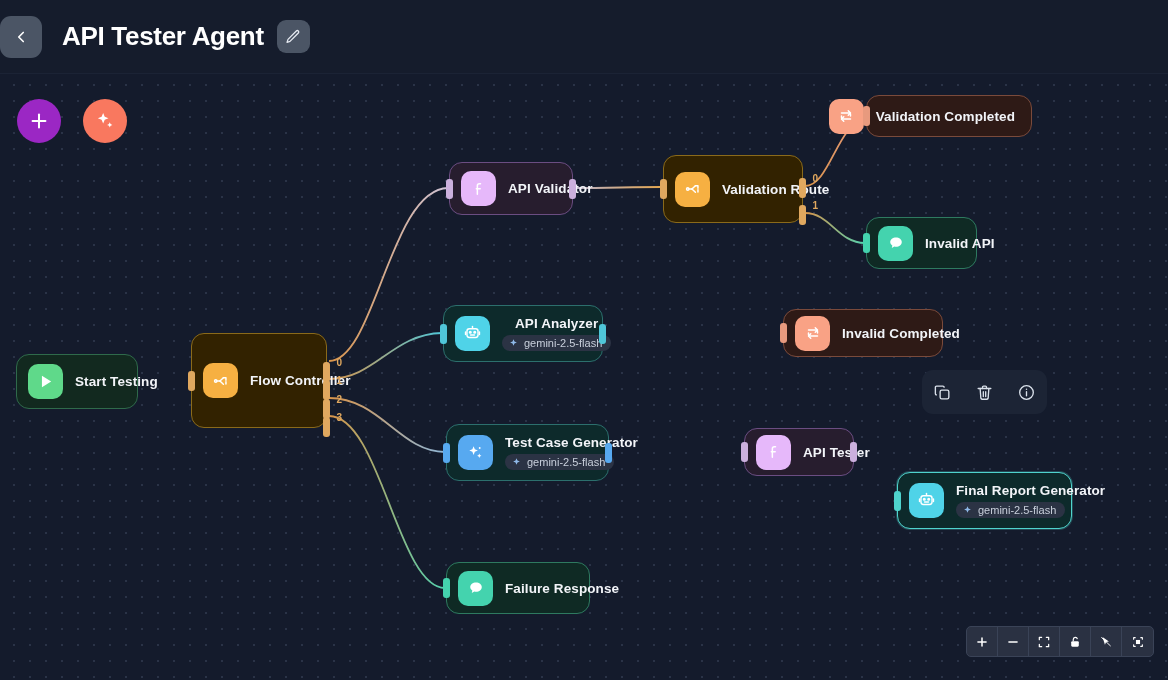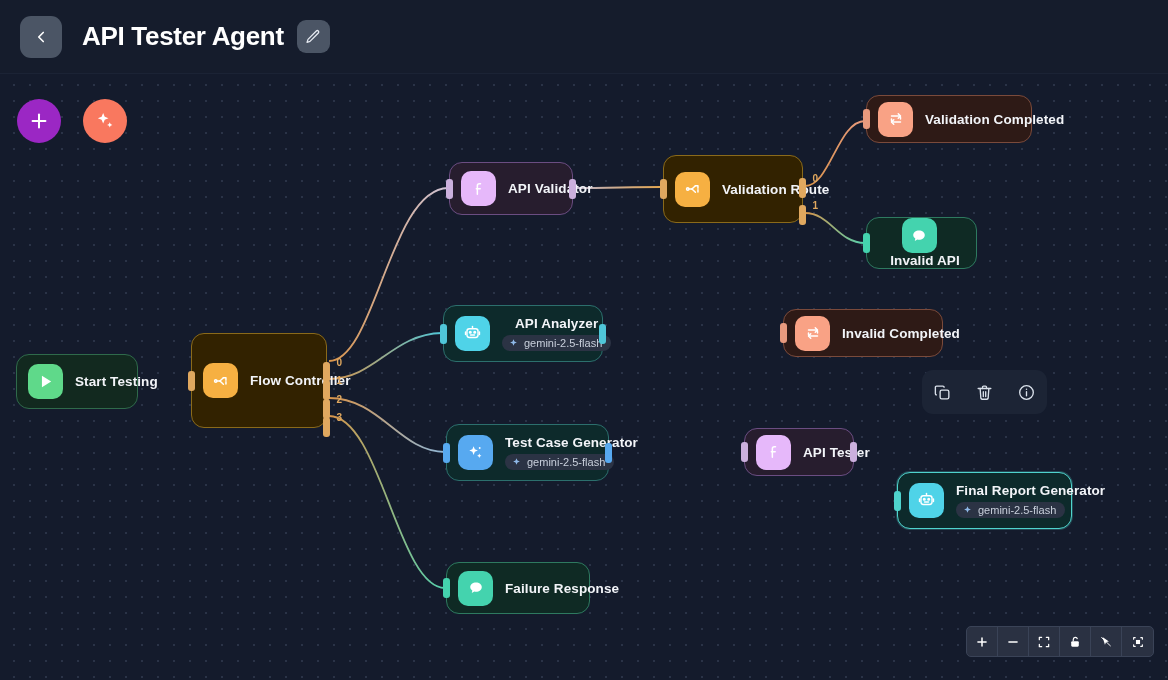--- a/index.html
+++ b/index.html
@@ -8,21 +8,21 @@
     background: #0f1523;
     font-family: "Liberation Sans", sans-serif;
     overflow: hidden;
   }
   #app { position: relative; width: 1168px; height: 680px; background: #0f1523; }
 
   
   #header {
     position: absolute; top: 0; left: 0; width: 1168px; height: 74px;
     background: #151c2c;
-    display: flex; align-items: center; padding-left: 20px;
+    display: flex; align-items: center; 
     z-index: 40;
     border-bottom: 1px solid #1b2335;
   }
   .hdr-back {
     width: 42px; height: 42px; border-radius: 11px;
     background: #4b5565; display: flex; align-items: center; justify-content: center;
     cursor: pointer; flex: none;
   }
   .hdr-title {
     font-size: 26px; font-weight: bold; color: #ffffff;
@@ -279,36 +279,36 @@
       </div>
       <div class="node-body">
         <div class="node-label">Validation Route</div>
       </div>
       <div class="port port-r" style="top:22px;background:#e0a85f;"></div>
       <div class="port-num" style="top:22px;color:#e0a85f;">0</div>
       <div class="port port-r" style="top:49px;background:#e0a85f;"></div>
       <div class="port-num" style="top:49px;color:#e0a85f;">1</div>
     </div>
 
-    <div class="node t-brown" style="left:866px; top:21px; width:166px; height:48px;">
+    <div class="node t-brown" style="left:866px; top:21px; width:166px; height:42px;justify-content:flex-end;">
       <div class="port port-l" style="background:#e89a7e;"></div>
       <div class="node-ico" style="background:#f9a285;">
         <svg width="18" height="18" viewBox="0 0 24 24" fill="none" stroke="#ffffff" stroke-width="2" stroke-linecap="round" stroke-linejoin="round">
           <path d="M6 8h10a2 2 0 0 1 2 2v2"></path>
             <polyline points="15 5 18 8 15 11"></polyline>
           <path d="M18 16H8a2 2 0 0 1-2-2v-2"></path>
             <polyline points="9 19 6 16 9 13"></polyline>
         </svg>
       </div>
       <div class="node-body">
         <div class="node-label">Validation Completed</div>
       </div>
     </div>
 
-    <div class="node t-mint" style="left:866px; top:143px; width:111px; height:52px;flex-direction:column;">
+    <div class="node t-mint" style="left:866px; top:143px; width:111px; height:52px;">
       <div class="port port-l" style="background:#44d3ae;"></div>
       <div class="node-ico" style="background:#44d3ae;">
         <svg width="18" height="18" viewBox="0 0 24 24" fill="#ffffff">
           <path d="M12 4.5c-4.3 0-7.7 2.7-7.7 6.1 0 1.9 1.1 3.6 2.8 4.7l-.7 3.3 3.4-1.8c.7.15 1.45.23 2.2.23 4.3 0 7.7-2.7 7.7-6.4S16.3 4.5 12 4.5z"></path>
         </svg>
       </div>
       <div class="node-body">
         <div class="node-label">Invalid API</div>
       </div>
     </div>

